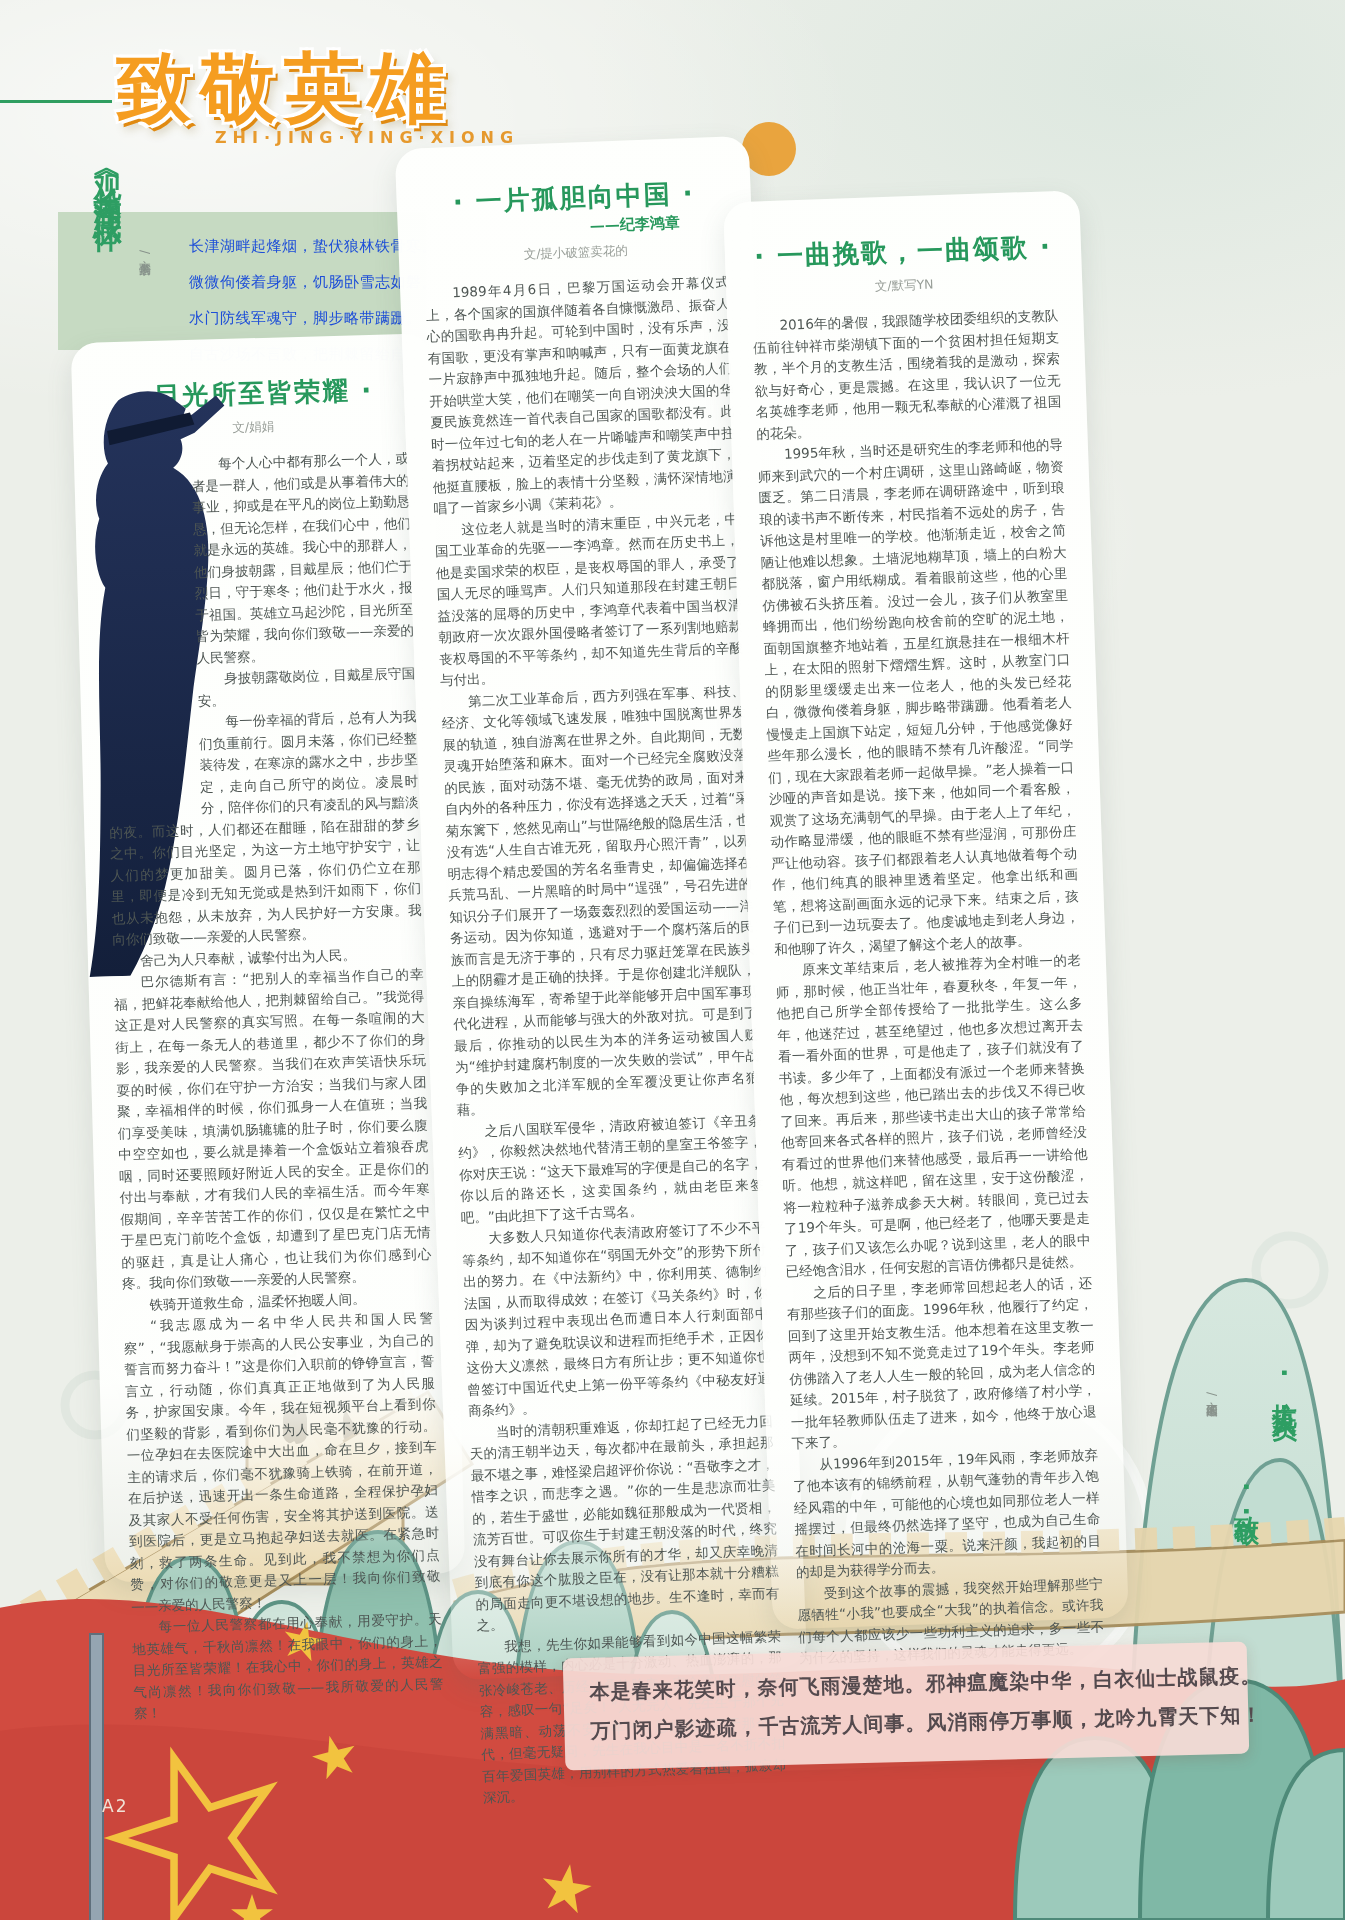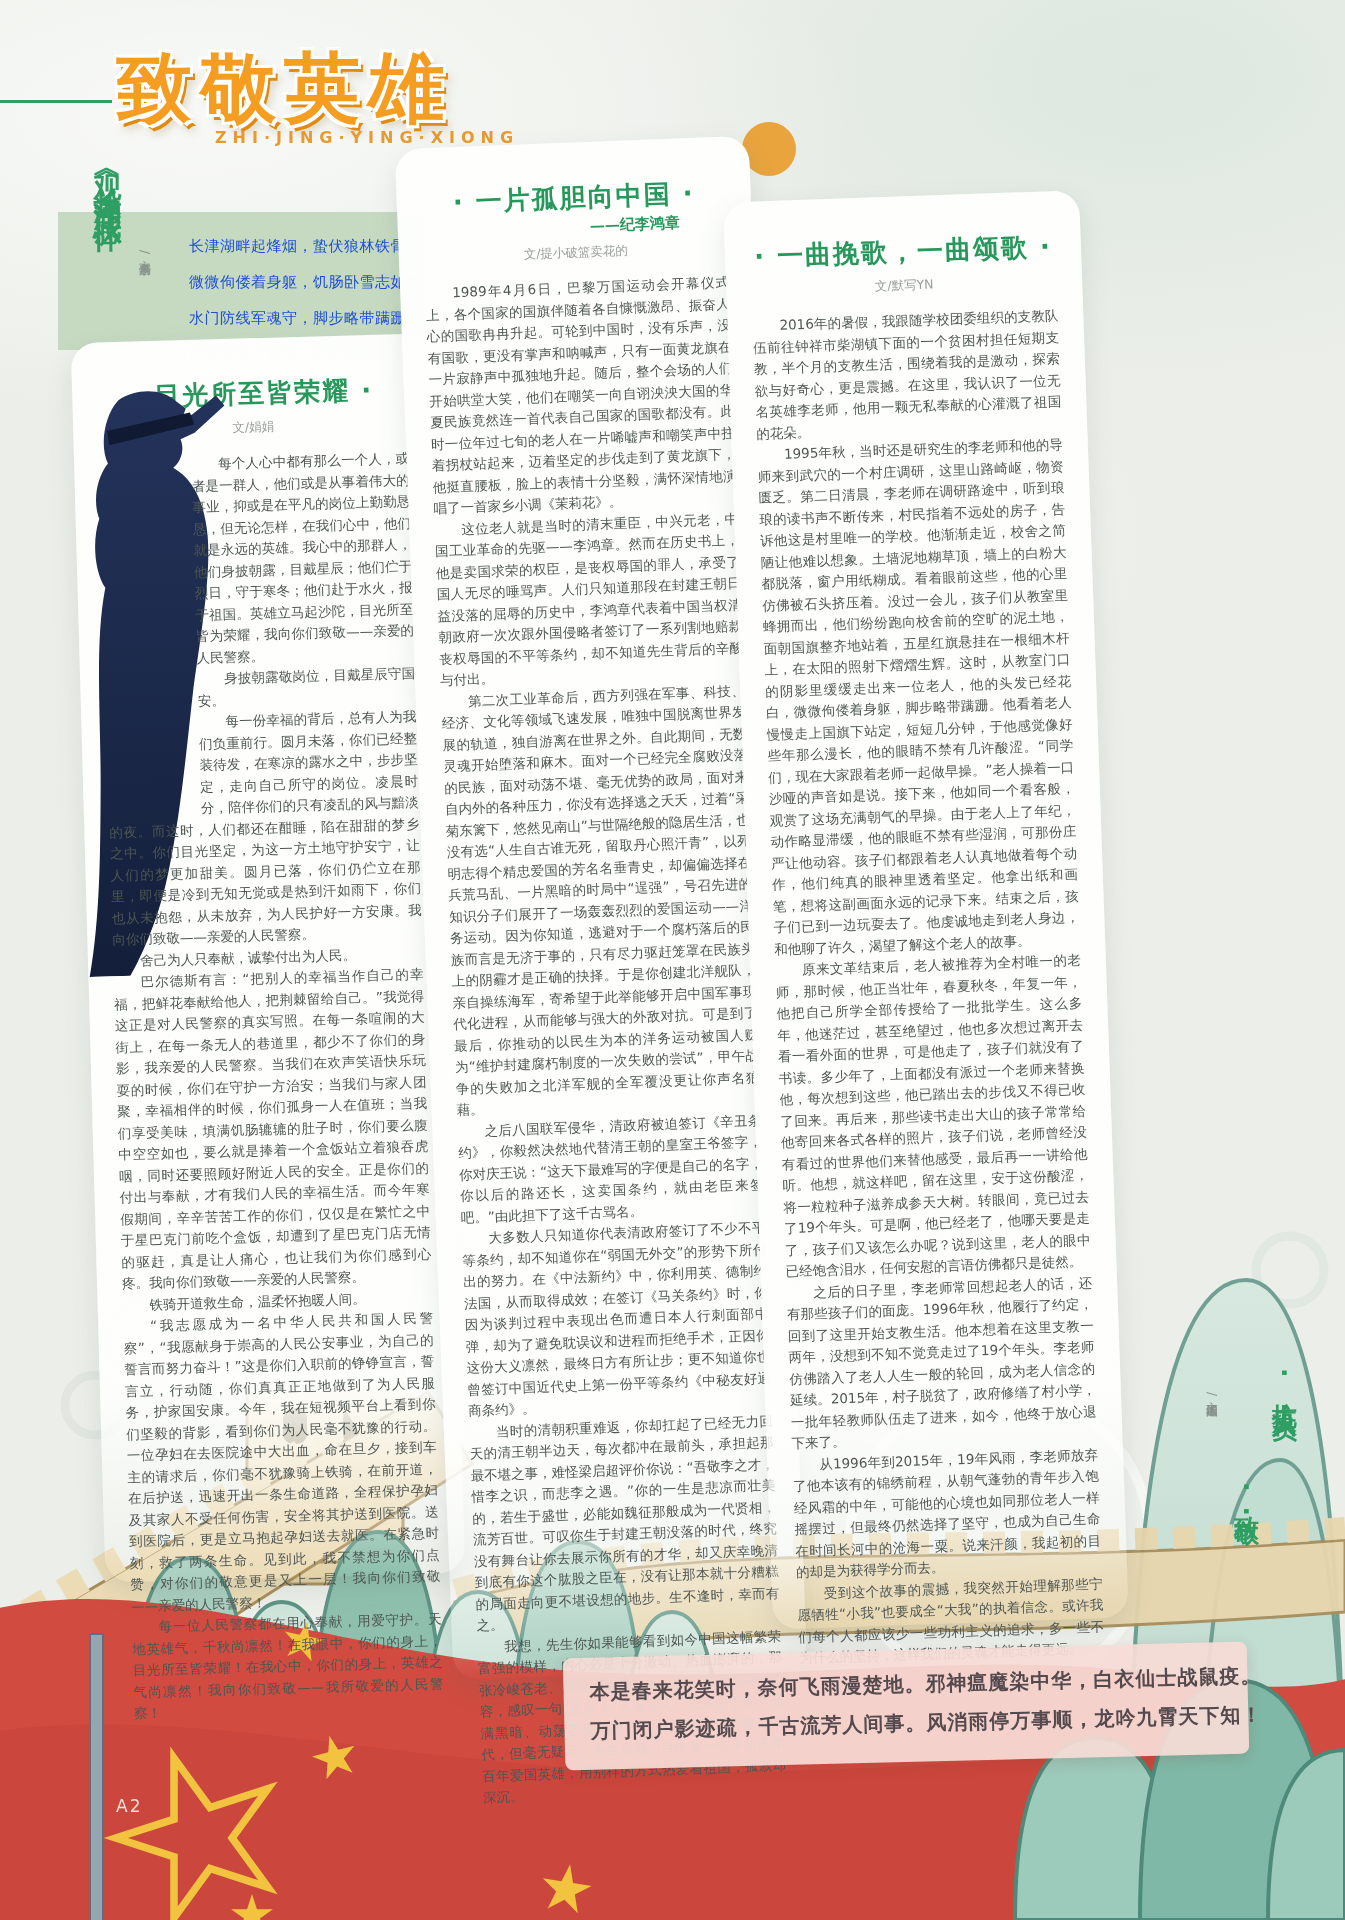--- a/index.html
+++ b/index.html
@@ -41,21 +41,21 @@
   
   .illus{position:absolute;left:0;top:1210px;width:1345px;height:710px;z-index:1;}
   
   .footer-box{position:absolute;left:564px;top:1650px;width:684px;height:112px;background:rgba(246,219,214,.93);
     border-radius:8px;transform:rotate(-1.4deg);z-index:3;padding:15px 26px;box-sizing:border-box;box-shadow:0 4px 14px rgba(120,60,50,.18);}
   .footer-box p{margin:0;font-size:20px;font-weight:bold;color:#544a4e;line-height:39px;letter-spacing:1px;white-space:nowrap;}
   .v-label{position:absolute;writing-mode:vertical-rl;text-orientation:mixed;color:#2e9e63;font-weight:800;font-size:25px;letter-spacing:5px;z-index:3;}
   .vl1{left:1268px;top:1368px;}
   .vl2{left:1230px;top:1482px;}
   .v-label-author{position:absolute;left:1204px;top:1392px;writing-mode:vertical-rl;font-size:11.5px;color:#88928b;z-index:3;}
-  .page-number{position:absolute;left:116px;top:1796px;color:#f0e2d6;font-size:17px;letter-spacing:2px;z-index:4;}
+  .page-number{position:absolute;left:102px;top:1796px;color:#f0e2d6;font-size:17px;letter-spacing:2px;z-index:4;}
 </style>
 </head>
 <body>
 
 <div class="page">
 
   <div class="rule"></div>
   <div class="logo">致敬英雄</div>
   <div class="pinyin">ZHI·JING·YING·XIONG</div>
 

